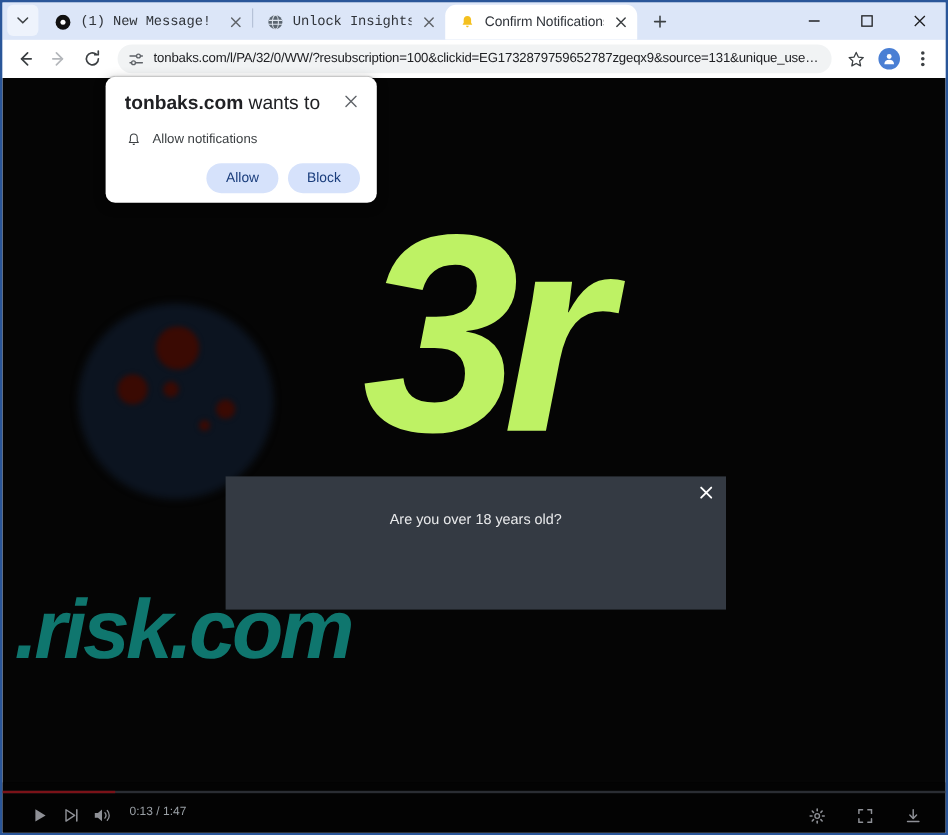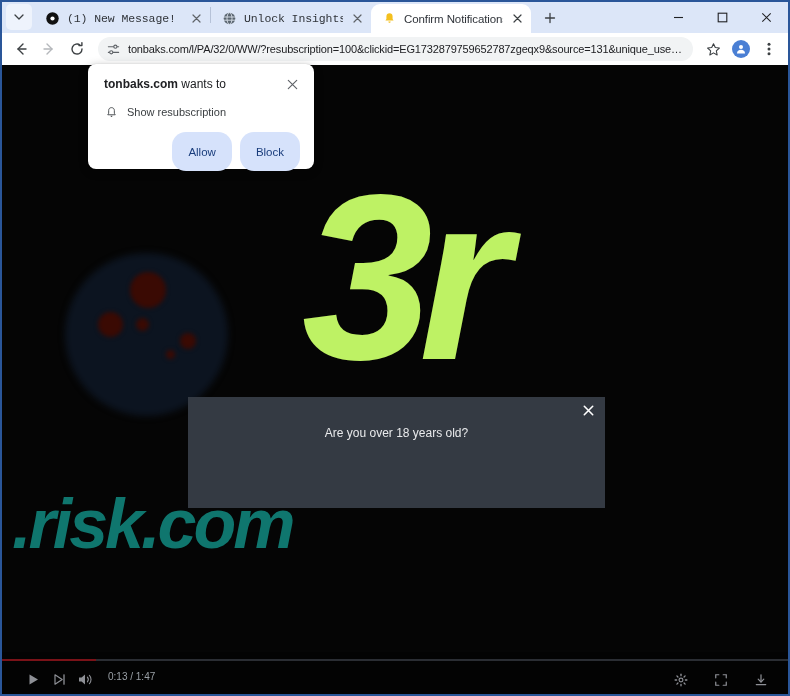--- a/index.html
+++ b/index.html
@@ -177,21 +177,21 @@
     box-shadow: 0 2px 10px rgba(0,0,0,0.28), 0 0 1px rgba(0,0,0,0.25);
     z-index: 40;
     padding: 13px 14px 0 16px;
   }
   #permission-header {
     display: flex;
     align-items: flex-start;
     justify-content: space-between;
   }
   #permission-title {
-    font-size: 12px;
+    font-size: 16px;
     color: #202124;
     line-height: 1.2;
   }
   #permission-title b { font-weight: bold; }
   #permission-close {
     width: 16px; height: 16px;
     display: flex; align-items: center; justify-content: center;
     color: #5f6368;
     cursor: default;
     flex: 0 0 16px;
@@ -212,21 +212,21 @@
     display: flex;
     justify-content: flex-end;
     gap: 8px;
     margin-top: 13px;
   }
   .perm-btn {
     background: #d6e2fb;
     color: #1a3d7c;
     border: none;
     border-radius: 14px;
-    height: 39px;
+    height: 25px;
     padding: 0 16px;
     font-size: 11.5px;
     font-family: "Liberation Sans", sans-serif;
     cursor: default;
   }
 
   
   #page-content {
     position: relative;
     width: 100%;
@@ -607,21 +607,21 @@
       </div>
     </div>
 
     <div id="permission-row">
       <span id="bell-icon">
         <svg width="13" height="13" viewBox="0 0 16 16" aria-hidden="true">
           <path d="M8 2 C5.9 2 4.5 3.4 4.5 5.4 L4.5 9 L3.4 10.8 L12.6 10.8 L11.5 9 L11.5 5.4 C11.5 3.4 10.1 2 8 2 Z" fill="none" stroke="#3c4043" stroke-width="1.1" stroke-linejoin="round"></path>
           <path d="M6.8 12 C6.8 12.8 7.3 13.4 8 13.4 C8.7 13.4 9.2 12.8 9.2 12 Z" fill="#3c4043"></path>
         </svg>
       </span>
-      <span id="permission-row-label">Show resubscription</span>
+      <span id="permission-row-label">Allow notifications</span>
     </div>
 
     <div id="permission-actions">
       <button class="perm-btn">Allow</button>
       <button class="perm-btn">Block</button>
     </div>
   </div>
 
 </div>
 

